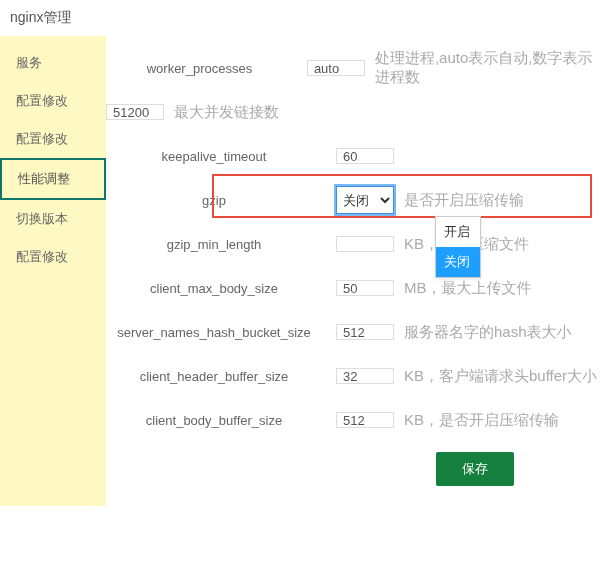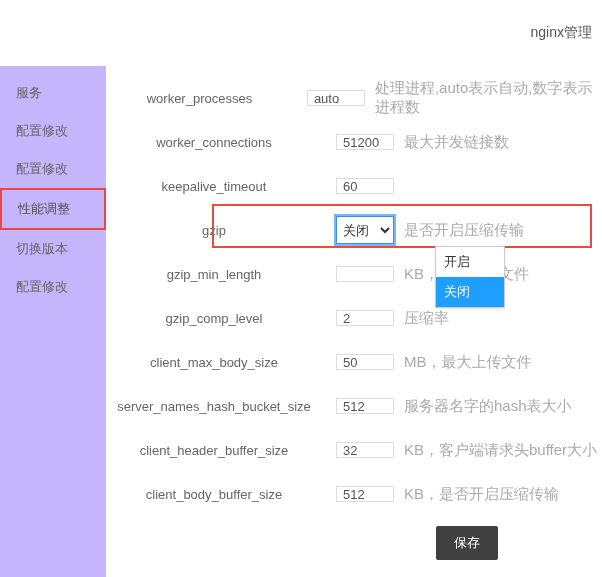--- a/index.html
+++ b/index.html
@@ -1,33 +1,33 @@
 <!DOCTYPE html>
 <html><head>
 <meta charset="utf-8">
 <style>
 * { box-sizing: border-box; margin: 0; padding: 0; }
 body { font-family: "Microsoft YaHei", Arial, sans-serif; font-size: 13px; color: #333; background: #fff; width: 602px; }
-.header { padding: 24px 10px; font-size: 14px; color: #555; text-align: right; }
+.header { padding: 9px 10px; font-size: 14px; color: #555; }
 .main { display: flex; }
-.sidebar { width: 106px; background: #c4b5fd; padding-top: 8px; }
+.sidebar { width: 106px; background: #fef9c3; padding-top: 8px; }
 .sidebar-item { padding: 10px 16px; color: #666; cursor: pointer; font-size: 13px; }
-.sidebar-item.active { border: 2px solid #ef4444; color: #555; }
+.sidebar-item.active { border: 2px solid #0f766e; color: #555; }
 .content { flex: 1; padding: 10px 0 20px 0; position: relative; }
 .form-row { display: flex; align-items: center; height: 44px; }
 .form-label { width: 230px; text-align: center; padding-right: 14px; color: #666; font-size: 13px; }
 .form-input { width: 58px; height: 16px; border: 1px solid #ddd; padding: 0 6px; font-size: 13px; color: #555; }
 .form-select { width: 58px; height: 28px; border: 1px solid #3a8ee6; font-size: 13px; color: #333; padding: 0 2px; outline: 2px solid #7ab8f5; background: #fff; }
 .form-desc { padding-left: 10px; color: #aaa; font-size: 15px; }
 .highlight-box { position: absolute; border: 2px solid #e74c3c; pointer-events: none; }
 .highlight-gzip { left: 106px; top: 128px; width: 380px; height: 44px; }
-.dropdown { position: absolute; left: 329px; top: 170px; width: 70px; border: 1px solid #ccc; background: #fff; z-index: 10; box-shadow: 0 1px 3px rgba(0,0,0,0.1); }
+.dropdown { position: absolute; left: 329px; top: 170px; width: 46px; border: 1px solid #ccc; background: #fff; z-index: 10; box-shadow: 0 1px 3px rgba(0,0,0,0.1); }
 .dropdown-item { padding: 6px 8px; font-size: 13px; cursor: pointer; }
 .dropdown-item.selected { background: #1e9fff; color: #fff; }
-.save-btn { background: #404040; color: #fff; border: none; padding: 8px 18px; font-size: 13px; cursor: pointer; border-radius: 2px; margin-left: 330px; margin-top: 10px; }
+.save-btn { background: #15803d; color: #fff; border: none; padding: 8px 26px; font-size: 13px; cursor: pointer; border-radius: 2px; margin-left: 330px; margin-top: 10px; }
 .content-inner { position: relative; }
 </style>
 </head>
 <body>
 
 <div class="header">nginx管理</div>
 
 <div class="main">
   <div class="sidebar">
     <div class="sidebar-item">服务</div>
@@ -39,44 +39,38 @@
   </div>
 
   <div class="content">
     <div class="content-inner">
       <div class="form-row">
         <div class="form-label">worker_processes</div>
         <input class="form-input" value="auto" style="">
         <div class="form-desc">处理进程,auto表示自动,数字表示进程数</div>
       </div>
       <div class="form-row">
-        <div class="form-label">worker_connections</div>
         <input class="form-input" value="51200" style="">
         <div class="form-desc">最大并发链接数</div>
       </div>
       <div class="form-row">
         <div class="form-label">keepalive_timeout</div>
         <input class="form-input" value="60" style="">
       </div>
       <div class="form-row">
         <div class="form-label">gzip</div>
         <select class="form-select">
           <option>关闭</option>
         </select>
         <div class="form-desc">是否开启压缩传输</div>
       </div>
       <div class="form-row">
         <div class="form-label">gzip_min_length</div>
         <input class="form-input" value="" style="">
         <div class="form-desc">KB，最小压缩文件</div>
-      </div>
-      <div class="form-row">
-        <div class="form-label">gzip_comp_level</div>
-        <input class="form-input" value="2" style="">
-        <div class="form-desc">压缩率</div>
       </div>
       <div class="form-row">
         <div class="form-label">client_max_body_size</div>
         <input class="form-input" value="50" style="">
         <div class="form-desc">MB，最大上传文件</div>
       </div>
       <div class="form-row">
         <div class="form-label">server_names_hash_bucket_size</div>
         <input class="form-input" value="512" style="">
         <div class="form-desc">服务器名字的hash表大小</div>

